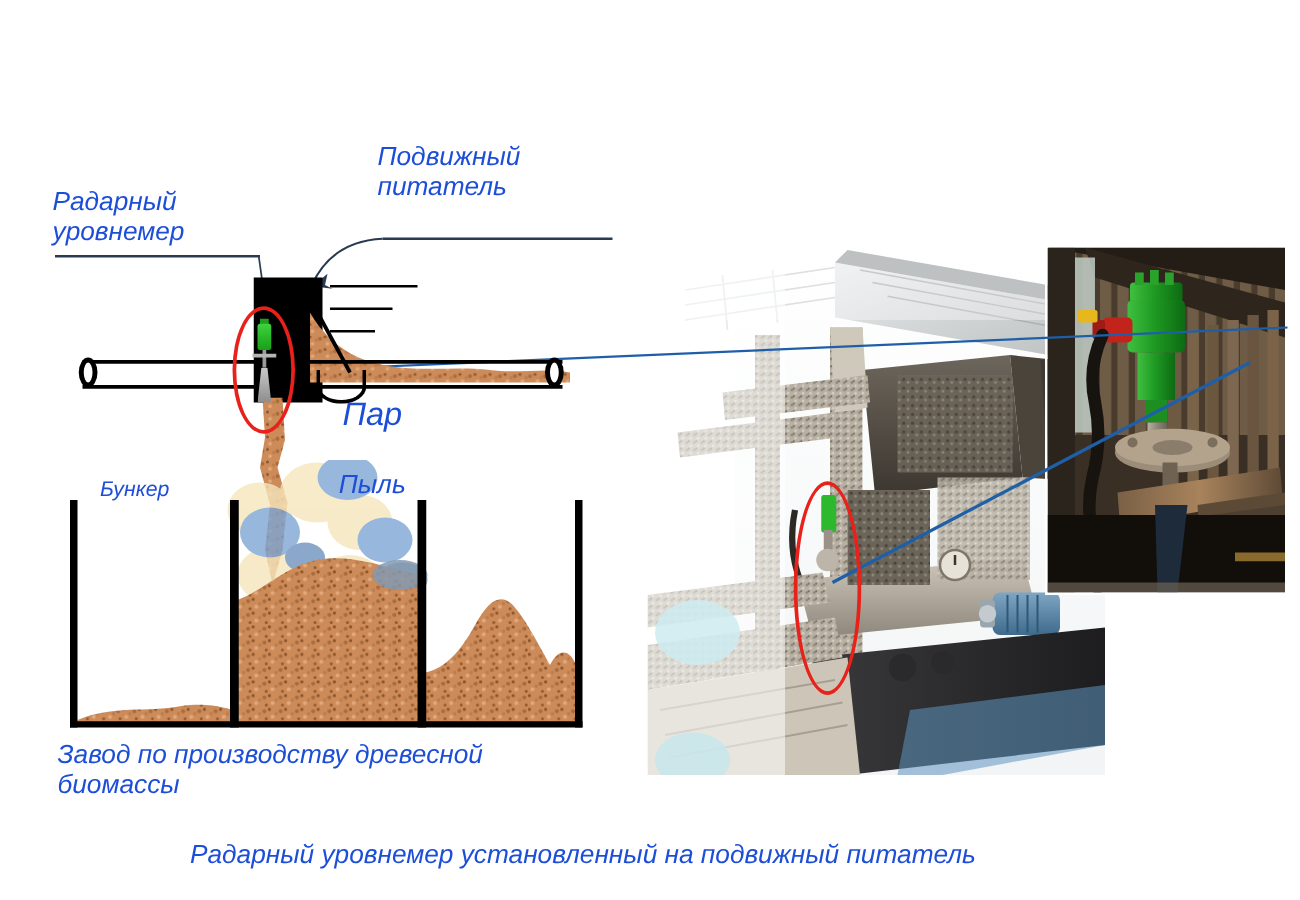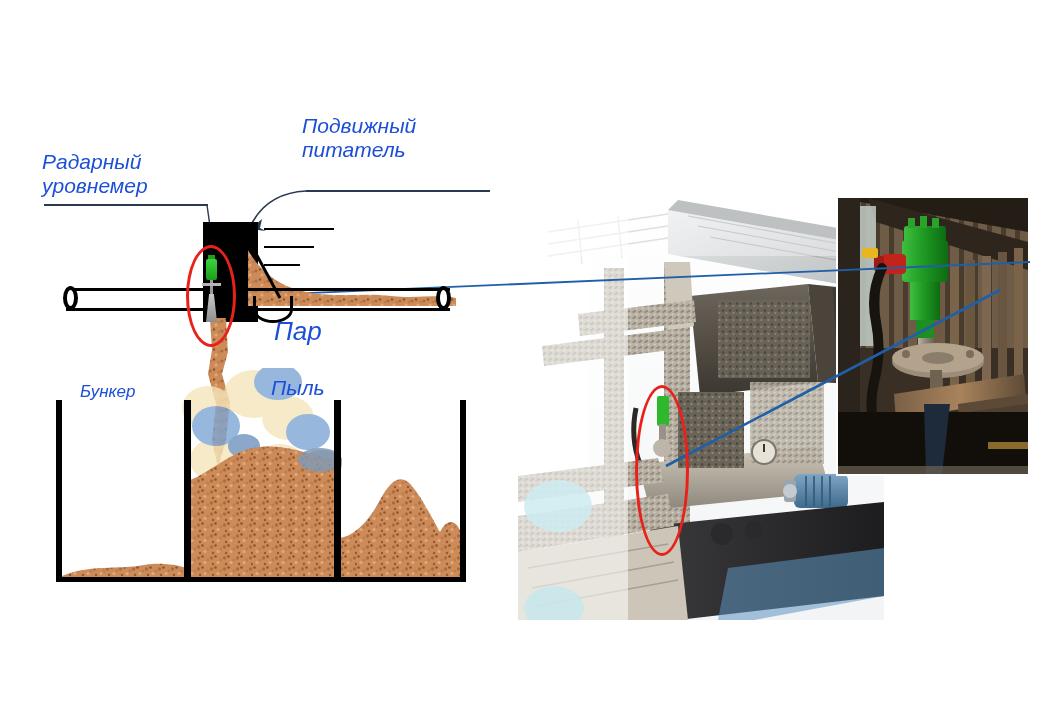--- a/index.html
+++ b/index.html
@@ -359,15 +359,18 @@
   <div class="leader" id="leader-radar-h"></div>
   <div class="leader" id="leader-feeder-h"></div>
 
   <div class="lbl" id="label-radar">Радарный
 уровнемер</div>
   <div class="lbl" id="label-feeder">Подвижный
 питатель</div>
   <div class="lbl" id="label-steam">Пар</div>
   <div class="lbl" id="label-dust">Пыль</div>
   <div class="lbl" id="label-bunker">Бункер</div>
-
+  <div class="lbl" id="label-plant">Завод по производству древесной
+биомассы</div>
+
+  <div class="lbl" id="caption">Радарный уровнемер установленный на подвижный питатель</div>
 
 </div>
 
 </body></html>

